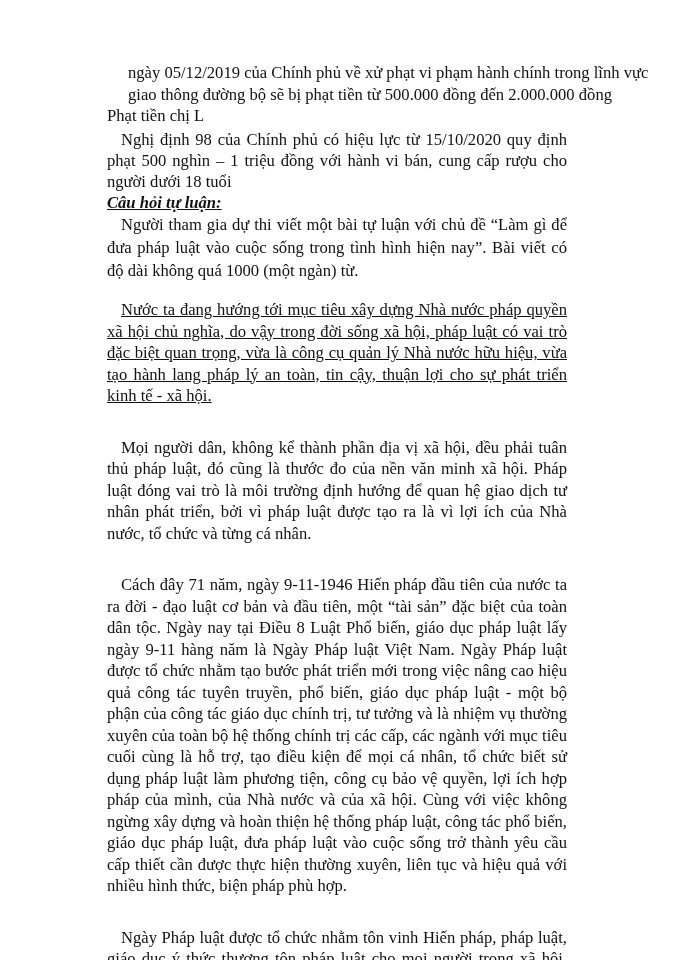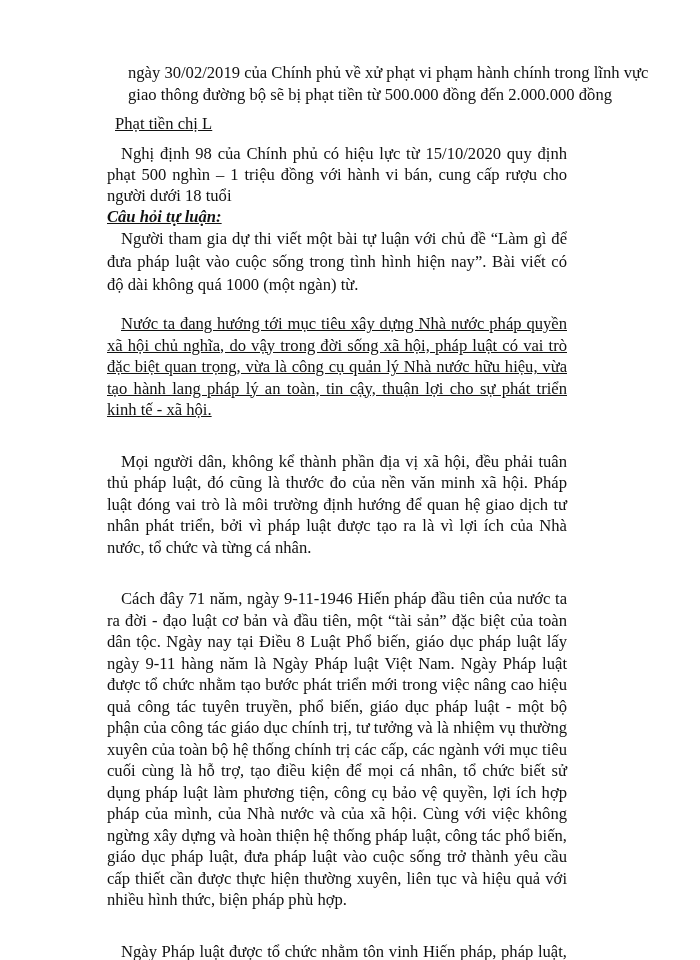--- a/index.html
+++ b/index.html
@@ -32,28 +32,28 @@
       margin: 0;
     }
     .para.gap { margin-top: 30px; }
     .para.gap-sm { margin-top: 2px; }
     .heading {
       font-weight: bold;
       font-style: italic;
       text-decoration: underline;
       margin: 0;
     }
-    .plain { margin: 8px; text-decoration: underline; }
+    .plain { margin: 0; }
   </style>
 </head>
 <body>
 
 <div class="page">
   <div class="indent-block">
-    <span class="line">ngày 30/02/2019  của Chính phủ về xử phạt vi phạm hành chính trong lĩnh vực</span>
+    <span class="line">ngày 05/12/2019  của Chính phủ về xử phạt vi phạm hành chính trong lĩnh vực</span>
     <span class="line">giao thông đường bộ sẽ bị phạt tiền từ 500.000  đồng đến 2.000.000  đồng</span>
   </div>
   <p class="plain">Phạt tiền chị L</p>
   <p class="para gap-sm" style="line-height:21px;">Nghị định 98 của Chính phủ có hiệu lực từ 15/10/2020  quy định phạt 500 nghìn – 1 triệu đồng với hành vi bán, cung cấp rượu cho người dưới 18 tuổi</p>
   <p class="heading">Câu hỏi tự luận:</p>
   <p class="para" style="line-height:23px;">Người tham gia dự thi viết một bài tự luận với chủ đề “Làm gì để đưa pháp luật vào cuộc sống trong tình hình hiện nay”. Bài viết có độ dài không quá 1000 (một ngàn) từ.</p>
   <p class="para gap" style="margin-top:17px;text-decoration:underline;">Nước ta đang hướng tới mục tiêu xây dựng Nhà nước pháp quyền xã hội chủ nghĩa, do vậy trong đời sống xã hội, pháp luật có vai trò đặc biệt quan trọng, vừa là công cụ quản lý Nhà nước hữu hiệu, vừa tạo hành lang pháp lý an toàn, tin cậy, thuận lợi cho sự phát triển kinh tế - xã hội.</p>
   <p class="para gap">Mọi người dân, không kể thành phần địa vị xã hội, đều phải tuân thủ pháp luật, đó cũng là thước đo của nền văn minh xã hội. Pháp luật đóng vai trò là môi trường định hướng để quan hệ giao dịch tư nhân phát triển, bởi vì pháp luật được tạo ra là vì lợi ích của Nhà nước, tổ chức và từng cá nhân.</p>
   <p class="para gap">Cách đây 71 năm, ngày 9-11-1946 Hiến pháp đầu tiên của nước ta ra đời - đạo luật cơ bản và đầu tiên, một “tài sản” đặc biệt của toàn dân tộc. Ngày nay tại Điều 8 Luật Phổ biến, giáo dục pháp luật lấy ngày 9-11 hàng năm là Ngày Pháp luật Việt Nam. Ngày Pháp luật được tổ chức nhằm tạo bước phát triển mới trong việc nâng cao hiệu quả công tác tuyên truyền, phổ biến, giáo dục pháp luật - một bộ phận của công tác giáo dục chính trị, tư tưởng và là nhiệm vụ thường xuyên của toàn bộ hệ thống chính trị các cấp, các ngành với mục tiêu cuối cùng là hỗ trợ, tạo điều kiện để mọi cá nhân, tổ chức biết sử dụng pháp luật làm phương tiện, công cụ bảo vệ quyền, lợi ích hợp pháp của mình, của Nhà nước và của xã hội. Cùng với việc không ngừng xây dựng và hoàn thiện hệ thống pháp luật, công tác phổ biến, giáo dục pháp luật, đưa pháp luật vào cuộc sống trở thành yêu cầu cấp thiết cần được thực hiện thường xuyên, liên tục và hiệu quả với nhiều hình thức, biện pháp phù hợp.</p>
   <p class="para gap">Ngày Pháp luật được tổ chức nhằm tôn vinh Hiến pháp, pháp luật, giáo dục ý thức thượng tôn pháp luật cho mọi người trong xã hội, đồng thời tăng cường nhận thức của mọi người về vai trò của luật pháp trong đời sống, tăng cường sự hiểu biết pháp luật và khả năng thực thi pháp luật trong hoạt động quản lý nhà nước, hoạt động kinh tế - xã hội và sinh hoạt hàng ngày của người dân. Và tất nhiên, 364 ngày còn lại trong năm tất cả mọi công dân phải thượng tôn pháp luật và cũng đều là ngày pháp luật trong một Nhà nước pháp quyền xã hội chủ nghĩa.</p>

